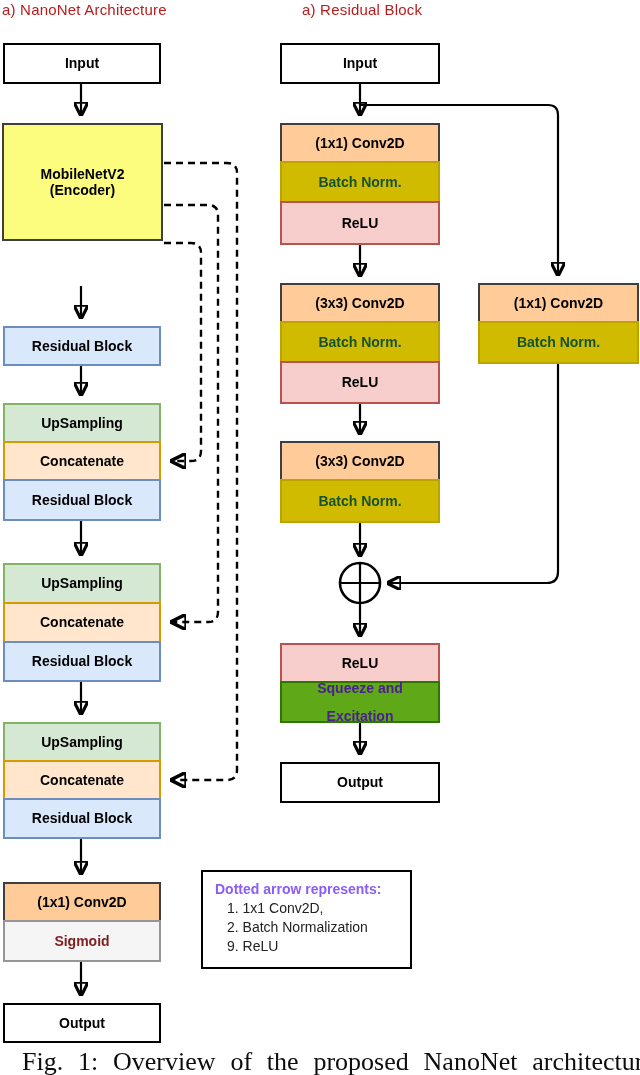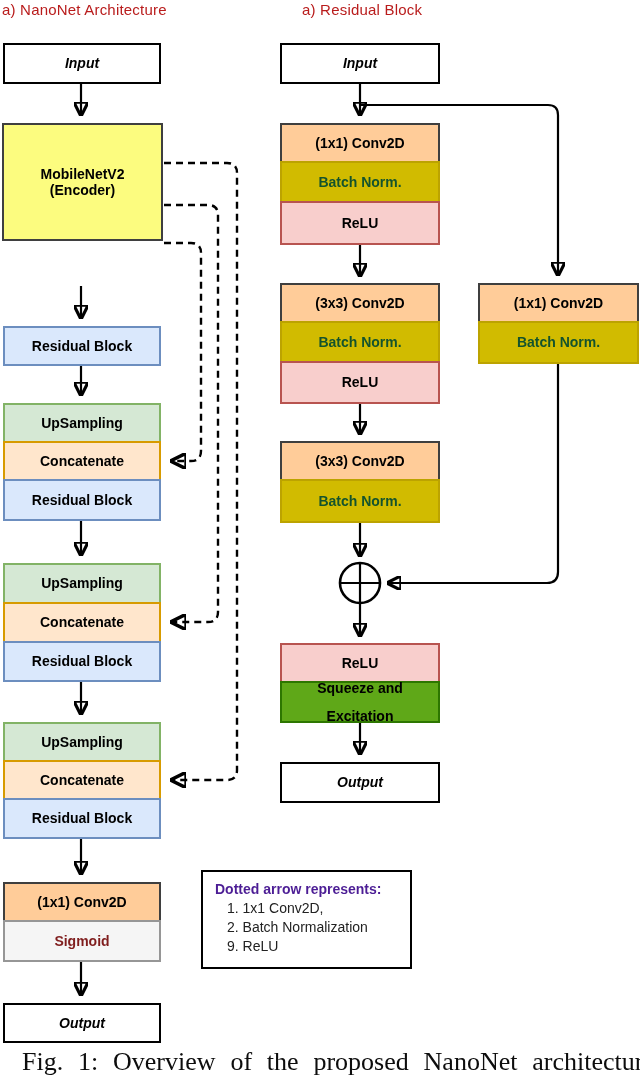--- a/index.html
+++ b/index.html
@@ -17,35 +17,35 @@
     position:absolute;top:1px;font-size:15px;color:#b91c1c;letter-spacing:0.2px;
   }
   .box{
     position:absolute;box-sizing:border-box;
     display:flex;flex-direction:column;align-items:center;justify-content:center;
     font-weight:bold;font-size:14px;color:#000;text-align:center;line-height:1.15;
   }
   .lcol{left:3px;width:158px;}
   .rcol{left:280px;width:160px;}
   .scol{left:478px;width:161px;}
-  .io{background:#ffffff;border:2.5px solid var(--io_stroke);font-style:italic;}
+  .io{background:#ffffff;border:2.5px solid var(--io_stroke);}
   .encoder{background:var(--encoder_fill);border:2px solid var(--encoder_stroke);left:2px;width:161px;}
   .res{background:var(--res_fill);border:2px solid var(--res_stroke);}
   .up{background:var(--up_fill);border:2px solid var(--up_stroke);}
   .concat{background:var(--concat_fill);border:2px solid var(--concat_stroke);}
   .conv{background:var(--conv_fill);border:2px solid var(--conv_stroke);}
   .bn{background:var(--bn_fill);border:2px solid var(--bn_stroke);color:#14532d;}
   .relu{background:var(--relu_fill);border:2px solid var(--relu_stroke);}
-  .se{background:var(--se_fill);border:2px solid var(--se_stroke);color:#000000;gap:12px;}
+  .se{background:var(--se_fill);border:2px solid var(--se_stroke);color:#4c1d95;gap:12px;}
   .sigmoid{background:var(--sigmoid_fill);border:2px solid var(--sigmoid_stroke);color:#7f1d1d;}
   .legend{
     position:absolute;left:201px;top:870px;width:211px;height:99px;box-sizing:border-box;
     background:#fff;border:2.5px solid #000;padding:9px 8px 6px 12px;
   }
-  .legend .legend-title{font-weight:bold;font-size:14px;color:#4c1d95;}
+  .legend .legend-title{font-weight:bold;font-size:14px;color:#8b5cf6;}
   .legend .legend-item{font-size:14px;color:#222;margin-left:12px;margin-top:3px;}
   .caption{
     position:absolute;left:22px;top:1047px;width:594px;
     font-family:"Liberation Serif",serif;font-size:26px;color:#0d0d0d;
     text-align:justify;text-align-last:justify;white-space:nowrap;word-spacing:0.32em;
   }
 </style>
 </head>
 <body>
 

